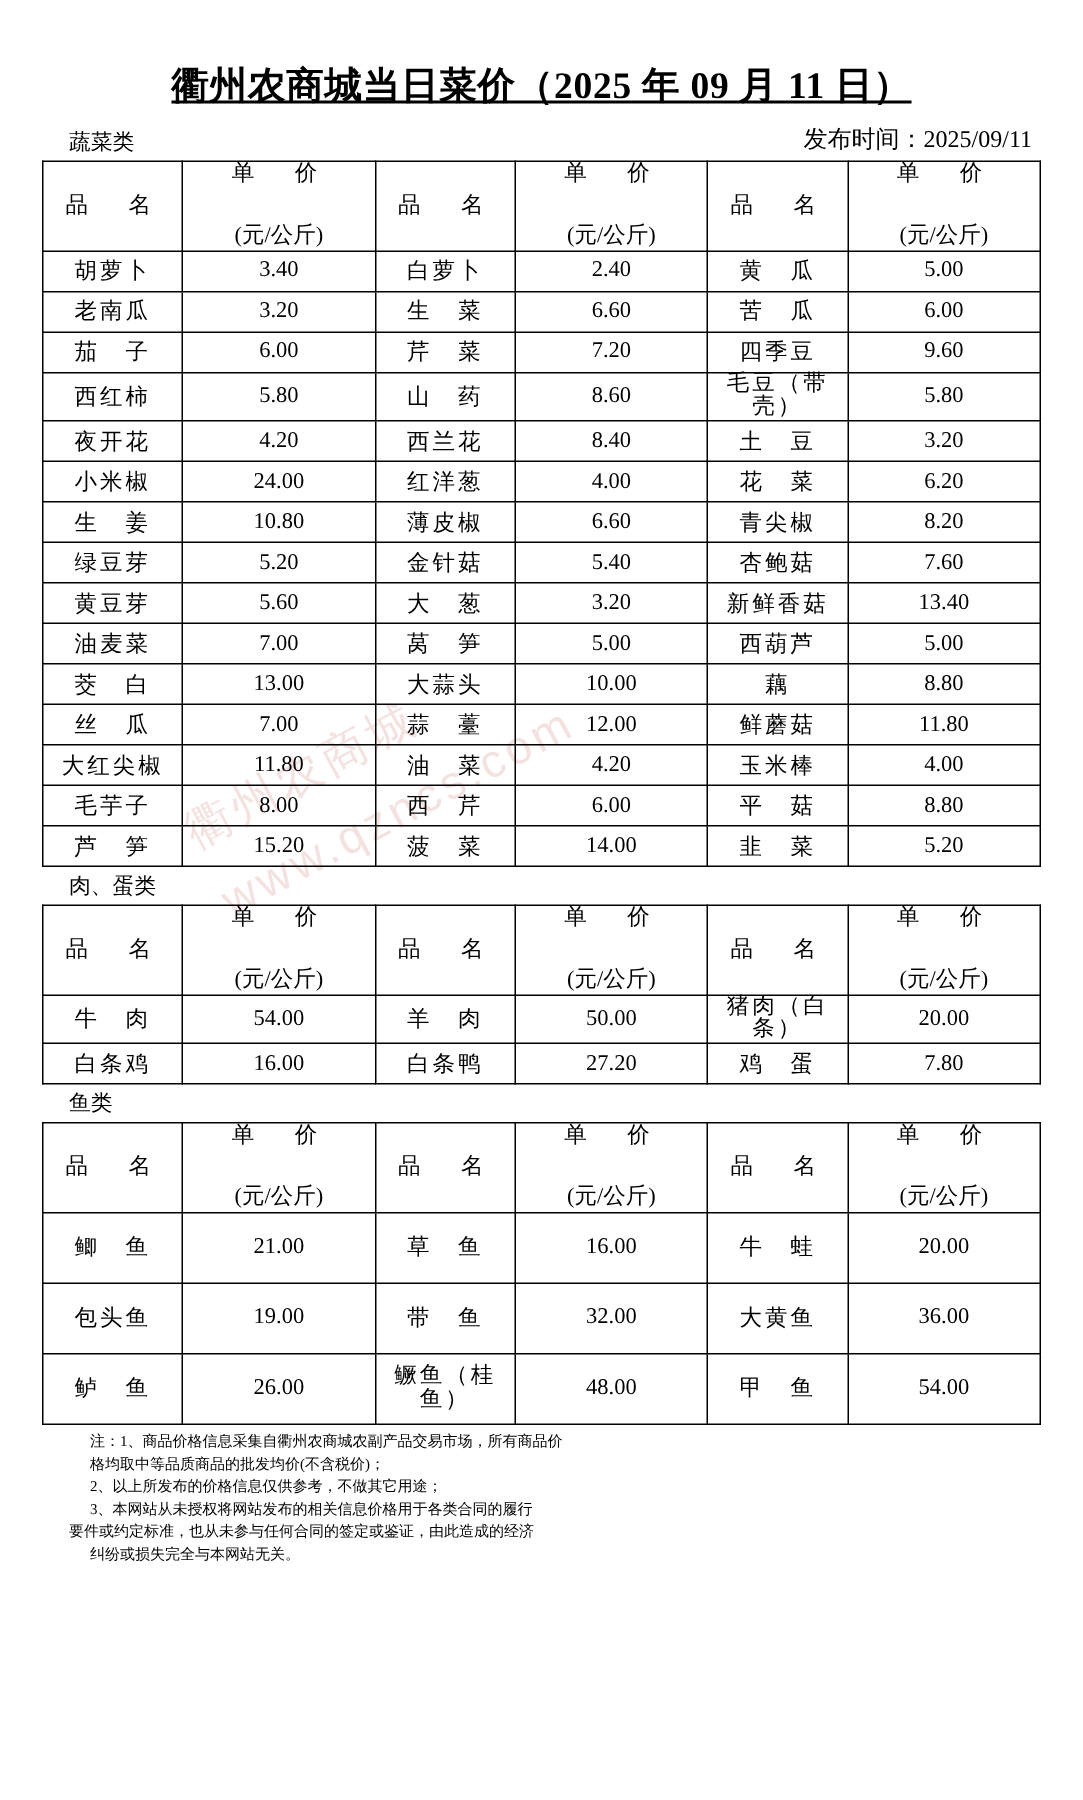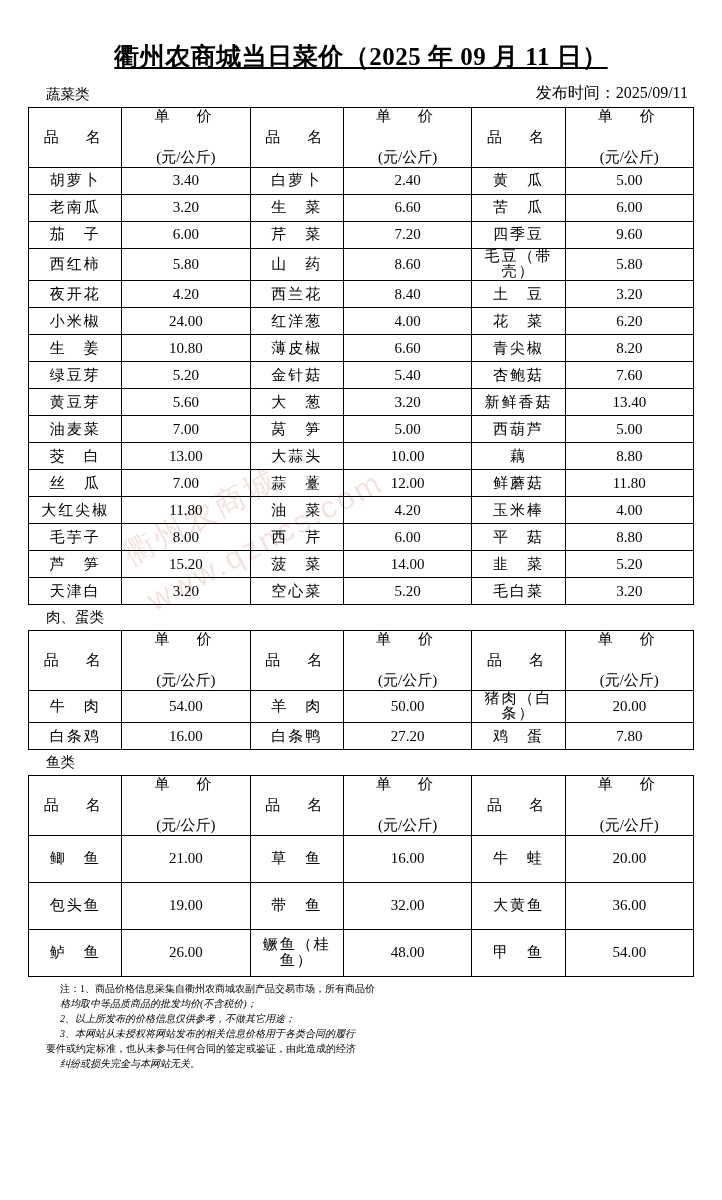--- a/index.html
+++ b/index.html
@@ -109,21 +109,21 @@
   .two-line { line-height: 1.05; font-size: 13px; }
   .notes {
     font-size: 10px;
     line-height: 1.5;
     padding: 4px 10px 0 18px;
     position: relative;
     z-index: 2;
   }
   .notes div { text-indent: 0; }
   .notes .n-item { padding-left: 28px; text-indent: -14px; }
-  .notes .n-cont { padding-left: 14px; font-style: italic; }
+  .notes .n-cont { padding-left: 14px; }
 </style>
 </head>
 <body>
 
 <div class="page">
 
   <div class="watermark">衢州农商城
 www.qzncs.com</div>
 
   <div class="title">衢州农商城当日菜价（2025 年 09 月 11 日）</div>
@@ -270,28 +270,20 @@
         <td class="name">平　菇</td>
         <td class="price">8.80</td>
       </tr>
       <tr>
         <td class="name">芦　笋</td>
         <td class="price">15.20</td>
         <td class="name">菠　菜</td>
         <td class="price">14.00</td>
         <td class="name">韭　菜</td>
         <td class="price">5.20</td>
-      </tr>
-      <tr>
-        <td class="name">天津白</td>
-        <td class="price">3.20</td>
-        <td class="name">空心菜</td>
-        <td class="price">5.20</td>
-        <td class="name">毛白菜</td>
-        <td class="price">3.20</td>
       </tr>
     </tbody>
   </table>
 
   <div class="section-label">肉、蛋类</div>
 
   <table class="price">
     <tbody>
       <tr>
         <td class="hdr name">

